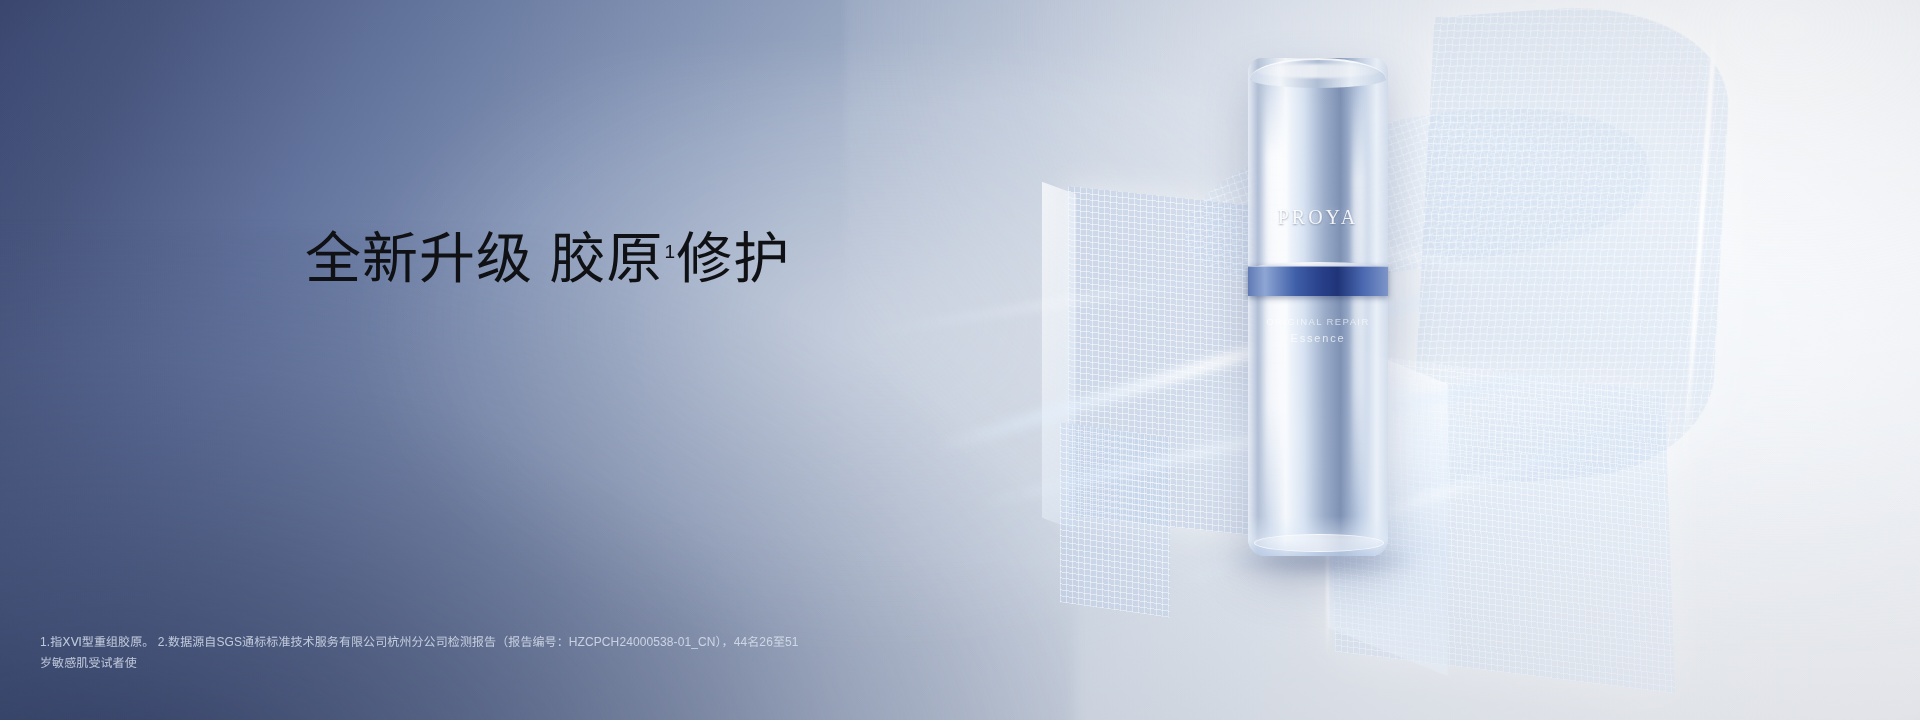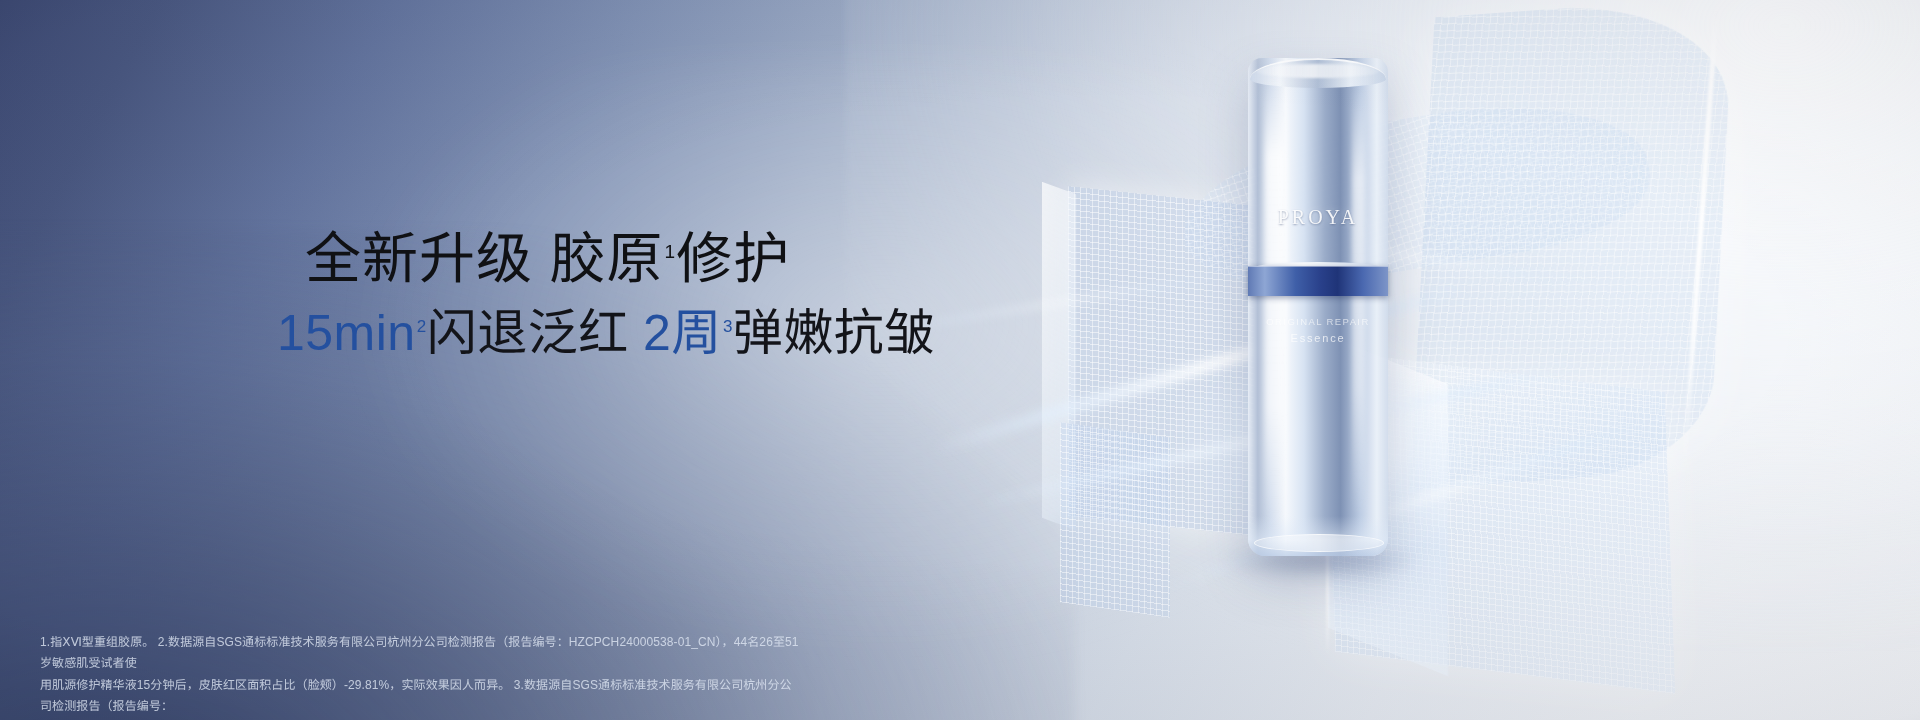--- a/index.html
+++ b/index.html
@@ -503,21 +503,19 @@
       <div class="bottle-base"></div>
       <div class="bottle-base-ellipse"></div>
     </div>
   </div>
 
   <div class="bg-vignette"></div>
 
   <div class="copy">
     <h1 class="headline"><span>全新升级 胶原</span><sup>1</sup><span>修护</span></h1>
 
-    <div class="subheadline"><span class="accent">15min</span><sup class="accent">2</sup><span>闪退泛红</span><span> </span><span class="accent">2周</span><sup class="accent">3</sup><span>弹嫩抗皱</span></div>
   </div>
 
   <div class="footnotes">
     <p>1.指ⅩⅥ型重组胶原。  2.数据源自SGS通标标准技术服务有限公司杭州分公司检测报告（报告编号：HZCPCH24000538-01_CN），44名26至51岁敏感肌受试者使</p>
-    <p>用肌源修护精华液15分钟后，皮肤红区面积占比（脸颊）-29.81%，实际效果因人而异。  3.数据源自SGS通标标准技术服务有限公司杭州分公司检测报告（报告编号：</p>
   </div>
 
 </div>
 
 </body></html>

